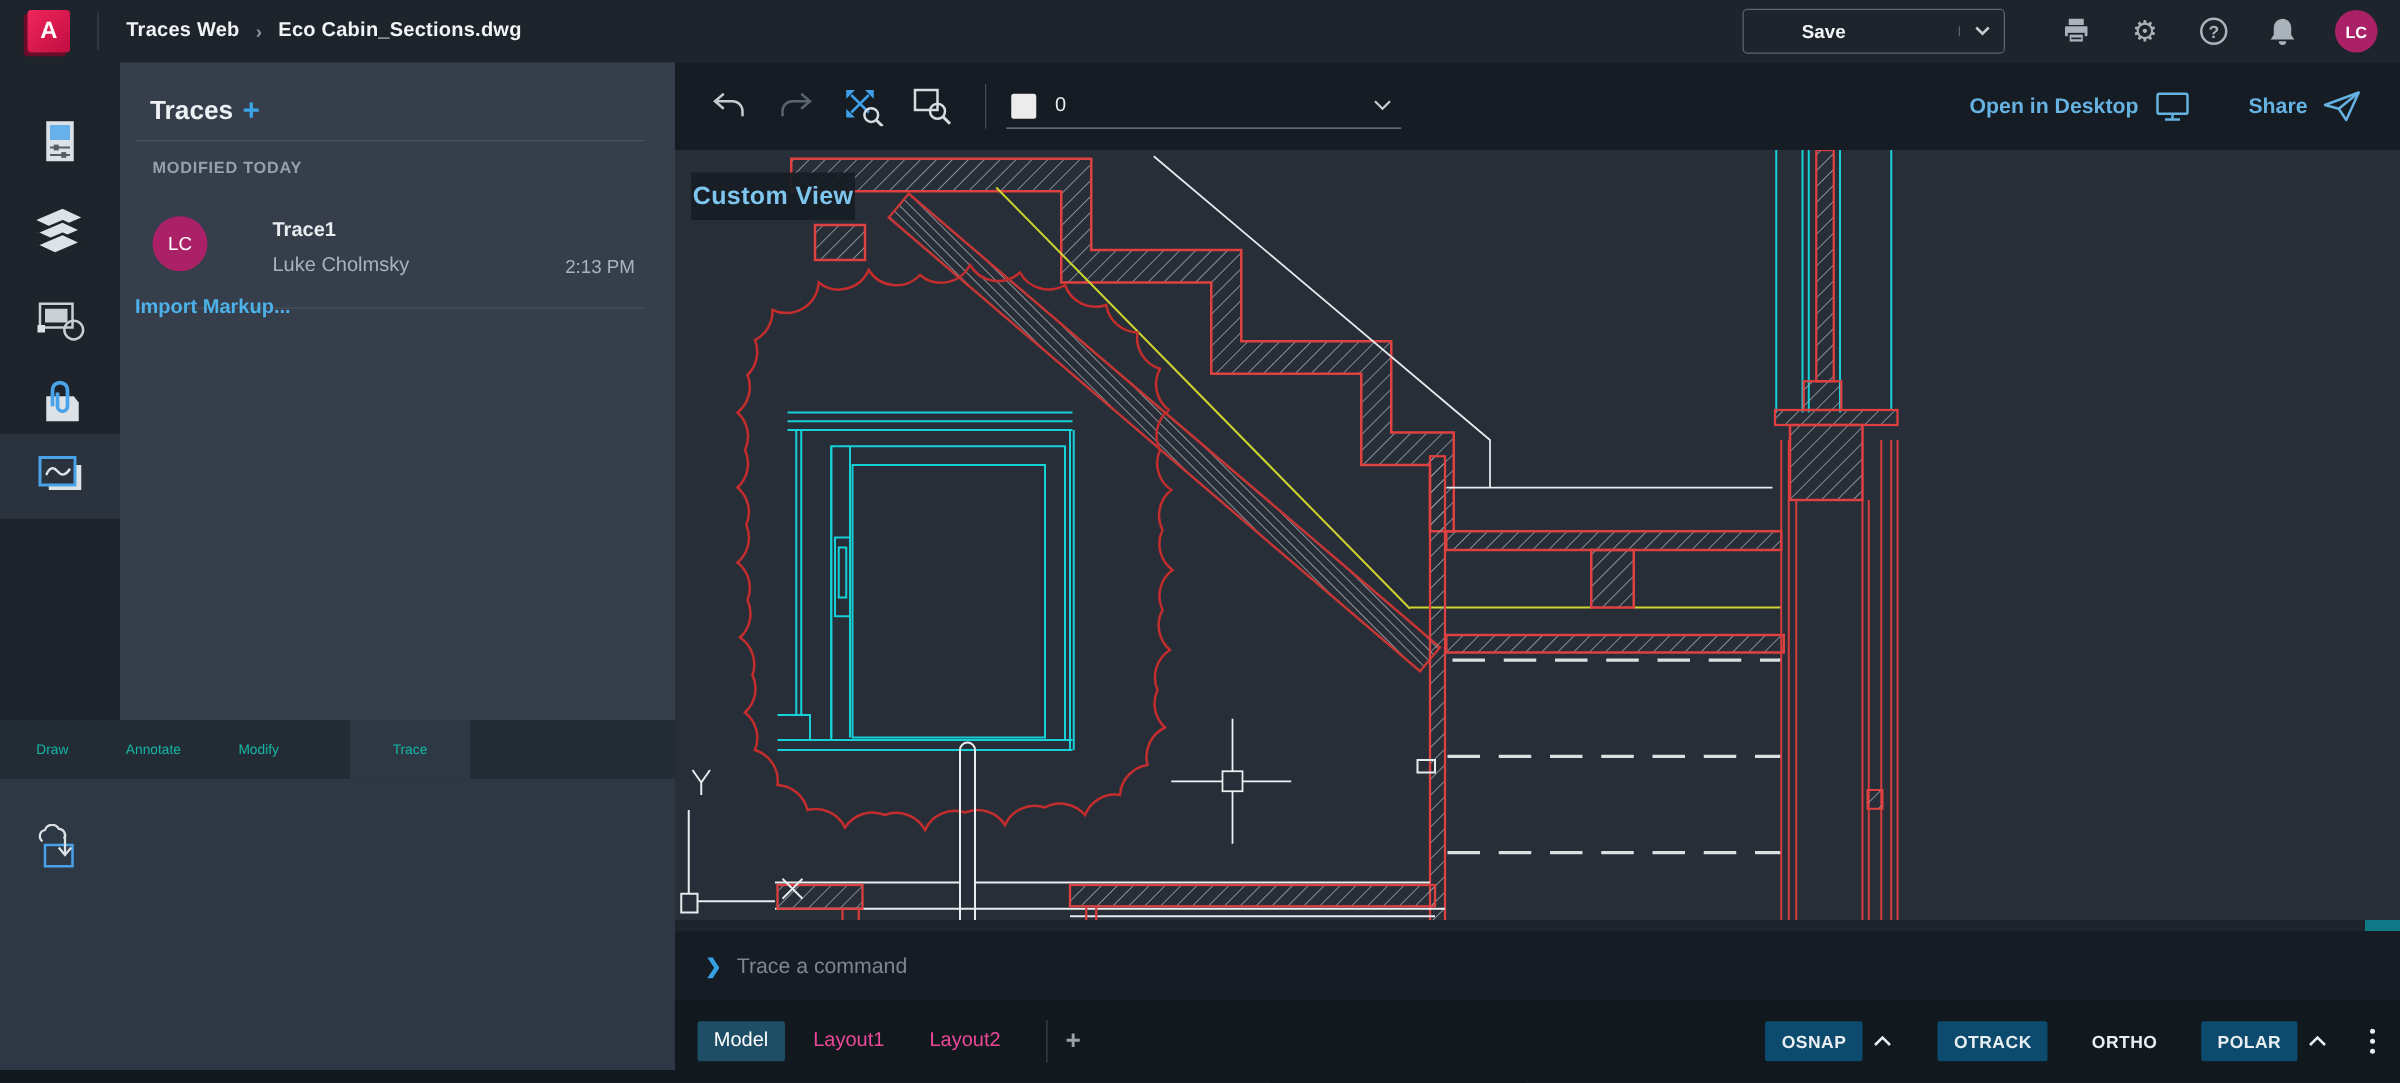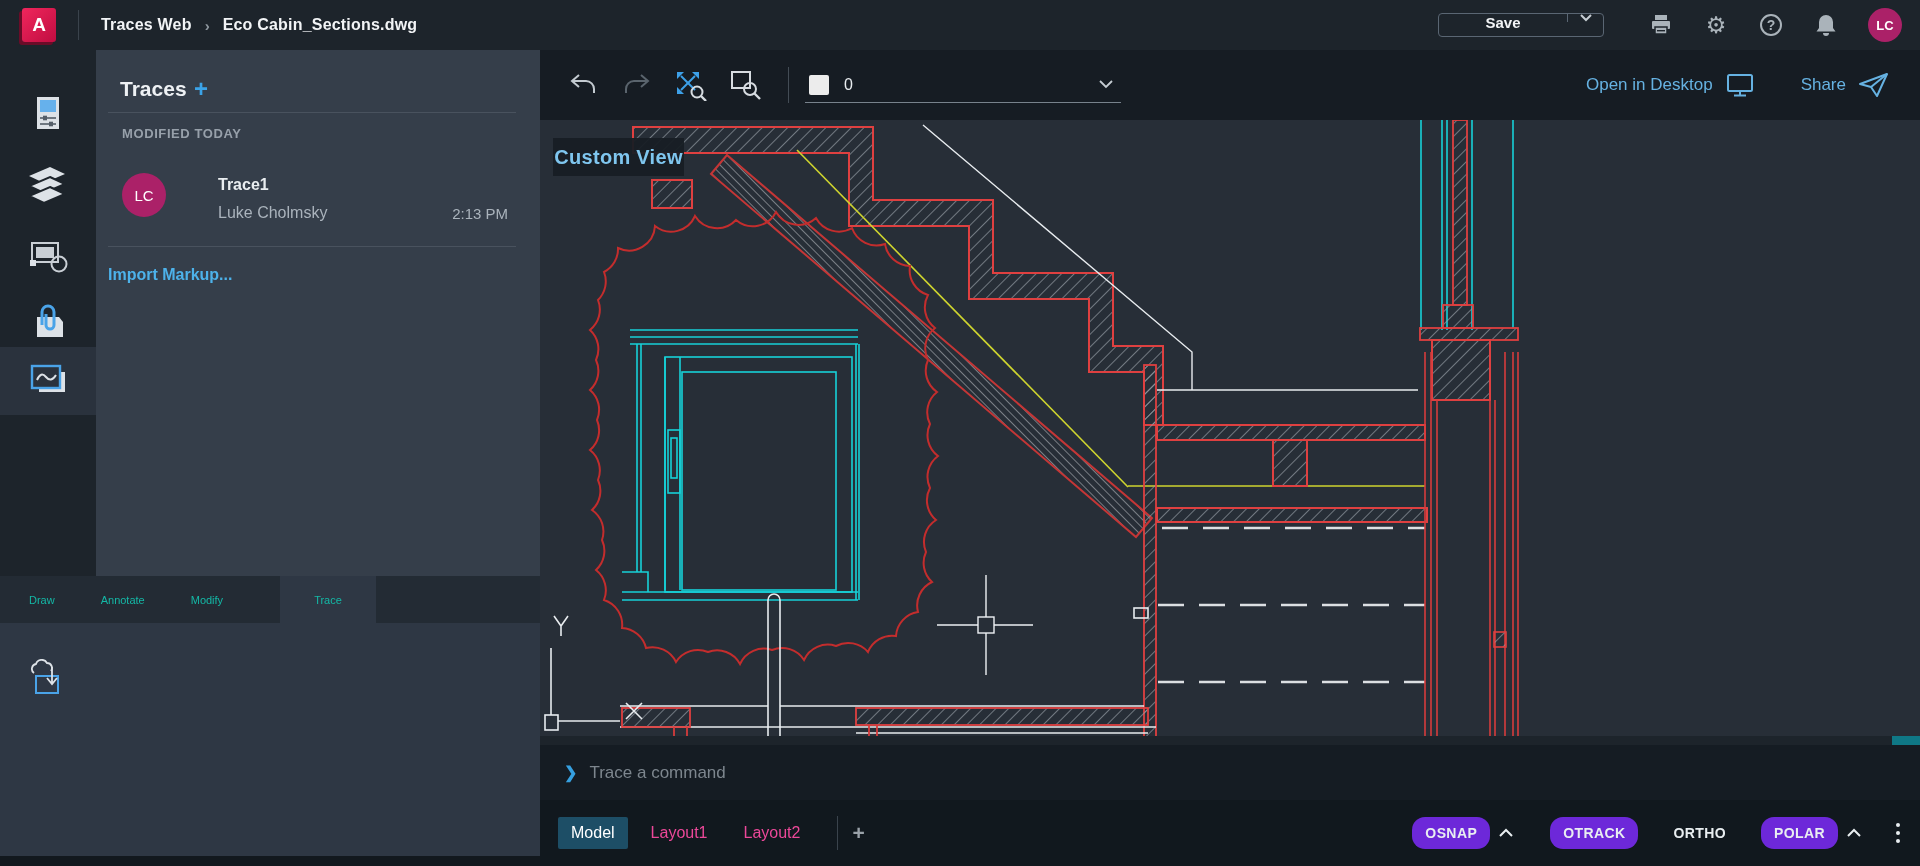--- a/index.html
+++ b/index.html
@@ -12,22 +12,22 @@
   #topbar { left:0; top:0; width:1920px; height:50px; background:#1d242b;
     display:flex; align-items:center; }
   #logo { width:34px; height:34px; margin-left:22px; border-radius:3px;
     background:linear-gradient(135deg,#f0265c 0%,#c00d41 100%);
     color:#fff; font-weight:bold; font-size:19px; display:flex; align-items:center; justify-content:center;
     box-shadow:-3px 3px 0 rgba(120,8,40,.85); }
   .v-div { width:1px; height:30px; background:#3a434c; margin:0 22px; }
   .crumb { color:#f2f4f6; font-weight:bold; font-size:16px; letter-spacing:.2px; }
   .crumb-sep { color:#8d969e; font-size:15px; margin:0 13px; font-weight:bold; }
   #topbar-right { margin-left:auto; display:flex; align-items:center; }
-  #save-split { display:flex; align-items:flex-start; height:24px; border:1px solid #5a6673;
-    border-radius:4px; overflow:hidden; margin-right:44px; }
+  #save-split { display:flex; align-items:center; height:36px; border:1px solid #5a6673;
+    border-radius:4px; overflow:hidden; margin-right:44px;gap:44px; }
   #save-main { width:128px; display:flex; align-items:center; justify-content:center;
     color:#f2f4f6; font-size:15px; font-weight:bold; cursor:pointer; }
   #save-drop { width:36px; border-left:1px solid #5a6673; display:flex; align-items:center; justify-content:center; cursor:pointer; }
   .tb-icon { width:26px; height:26px; margin-right:29px; display:flex; align-items:center; justify-content:center; color:#aab3ba; }
   #help-icon { width:22px; height:22px; border:2px solid #aab3ba; border-radius:50%;
     font-size:14px; font-weight:bold; display:flex; align-items:center; justify-content:center; }
   #gear-icon { font-size:23px; line-height:1; }
   #avatar { width:34px; height:34px; border-radius:50%; background:#ab2168; color:#fff;
     font-size:13px; font-weight:bold; display:flex; align-items:center; justify-content:center; margin-right:18px; }
 
@@ -40,59 +40,59 @@
   #traces { left:96px; top:50px; width:444px; height:526px; background:#353e4a; }
   #traces-title { position:absolute; left:24px; top:27px; color:#eef1f4; font-size:21px; font-weight:bold; }
   #traces-add { position:absolute; left:98px; top:25px; color:#3ba3e8; font-size:24px; font-weight:bold; cursor:pointer; }
   .p-div { position:absolute; left:12px; width:408px; height:1px; background:#49525e; }
   #traces-section { position:absolute; left:26px; top:76px; color:#97a0aa; font-size:13px; font-weight:bold; letter-spacing:.6px; }
   #trace-avatar { position:absolute; left:26px; top:123px; width:44px; height:44px; border-radius:50%;
     background:#ab2168; color:#fff; font-size:15px; display:flex; align-items:center; justify-content:center; }
   #trace-name { position:absolute; left:122px; top:126px; color:#e9edf0; font-size:16px; font-weight:bold; }
   #trace-author { position:absolute; left:122px; top:154px; color:#aab3bc; font-size:16px; }
   #trace-time { position:absolute; right:32px; top:155px; color:#aab3bc; font-size:15px; }
-  #import-link { position:absolute; left:12px; top:216px; color:#4db2ea; font-size:16px; font-weight:bold; cursor:pointer; }
+  #import-link { position:absolute; left:12px; top:187px; color:#4db2ea; font-size:16px; font-weight:bold; cursor:pointer; }
 
   
   #ribbon { left:0; top:576px; width:540px; height:47px; background:#232b34; display:flex; align-items:stretch; padding-left:6px; }
   .rtab { display:flex; align-items:center; padding:0 23px; color:#14b8a6; font-size:11px; font-weight:normal; cursor:pointer; }
   .rtab.active { background:#2e3744; padding:0 34px; }
   #panel-lower { left:0; top:623px; width:540px; height:233px; background:#2e3744; }
   #panel-bottom { left:0; top:856px; width:540px; height:10px; background:#12181e; }
   #cloud-import-btn { position:absolute; left:26px; top:36px; width:44px; height:40px; cursor:pointer; }
 
   
   #ctoolbar { left:540px; top:50px; width:1380px; height:70px; background:#161c23;
     display:flex; align-items:center; padding:0 30px 0 26px; }
   .ct-icon { width:34px; height:32px; margin-right:20px; display:flex; align-items:center; justify-content:center; cursor:pointer; }
   .ct-div { width:1px; height:36px; background:#434c55; margin:0 16px 0 6px; }
   #layer-box { width:316px; height:36px; border-bottom:1px solid #78828c; display:flex; align-items:center; cursor:pointer; }
   #layer-swatch { width:20px; height:20px; background:#ececec; border-radius:2px; margin-left:4px; }
   #layer-value { color:#e8ecef; font-size:16px; margin-left:15px; flex:1; }
-  .blue-link { color:#66b2e2; font-size:17px; font-weight:normal; display:flex; align-items:center; cursor:pointer; }
+  .blue-link { color:#66b2e2; font-size:17px; font-weight:bold; display:flex; align-items:center; cursor:pointer; }
 
   
   #canvas { left:540px; top:120px; width:1380px; height:625px; background:#272e37; overflow:hidden; }
   #view-label { position:absolute; left:13px; top:18px; width:131px; height:38px; background:rgba(23,29,36,.95);
     color:#7fc6ef; font-size:20px; font-weight:bold; display:flex; align-items:center; justify-content:center; letter-spacing:.3px; }
 
   
   #cmdbar { left:540px; top:745px; width:1380px; height:55px; background:#151c23; display:flex; align-items:center; padding-left:24px; }
   #cmd-prompt { color:#36a0e0; font-size:16px; font-weight:bold; margin-right:12px; }
   #cmd-text { color:#7d868e; font-size:17px; }
 
   
   #bottombar { left:540px; top:800px; width:1380px; height:66px; background:#11181e; display:flex; align-items:center; padding:0 20px 0 18px; }
   .ltab { color:#ec4899; font-size:16px; padding:7px 13px; margin-right:10px; cursor:pointer; }
   .ltab.active { background:#1d4e66; color:#fff; border-radius:2px; }
   .lb-div { width:1px; height:34px; background:#3a434c; margin:0 14px; }
   #layout-add { color:#9aa2a9; font-size:21px; font-weight:bold; cursor:pointer; }
   #toggles { margin-left:auto; display:flex; align-items:center; }
   .pill { padding:8px 13px; font-size:14px; font-weight:bold; letter-spacing:.4px; color:#e9eef1; border-radius:2px; cursor:pointer; }
-  .pill.on { background:#6d28d9;border-radius:13px; }
+  .pill.on { background:#0c4a6e; }
   .flyout { margin:0 14px 0 8px; cursor:pointer; display:flex; }
   .gap { width:22px; }
   #dots { margin-left:20px; display:flex; flex-direction:column; gap:4px; cursor:pointer; }
   #dots i { width:4px; height:4px; border-radius:50%; background:#e9eef1; }
 </style>
 </head>
 <body>
 
 <div id="stage">
 

